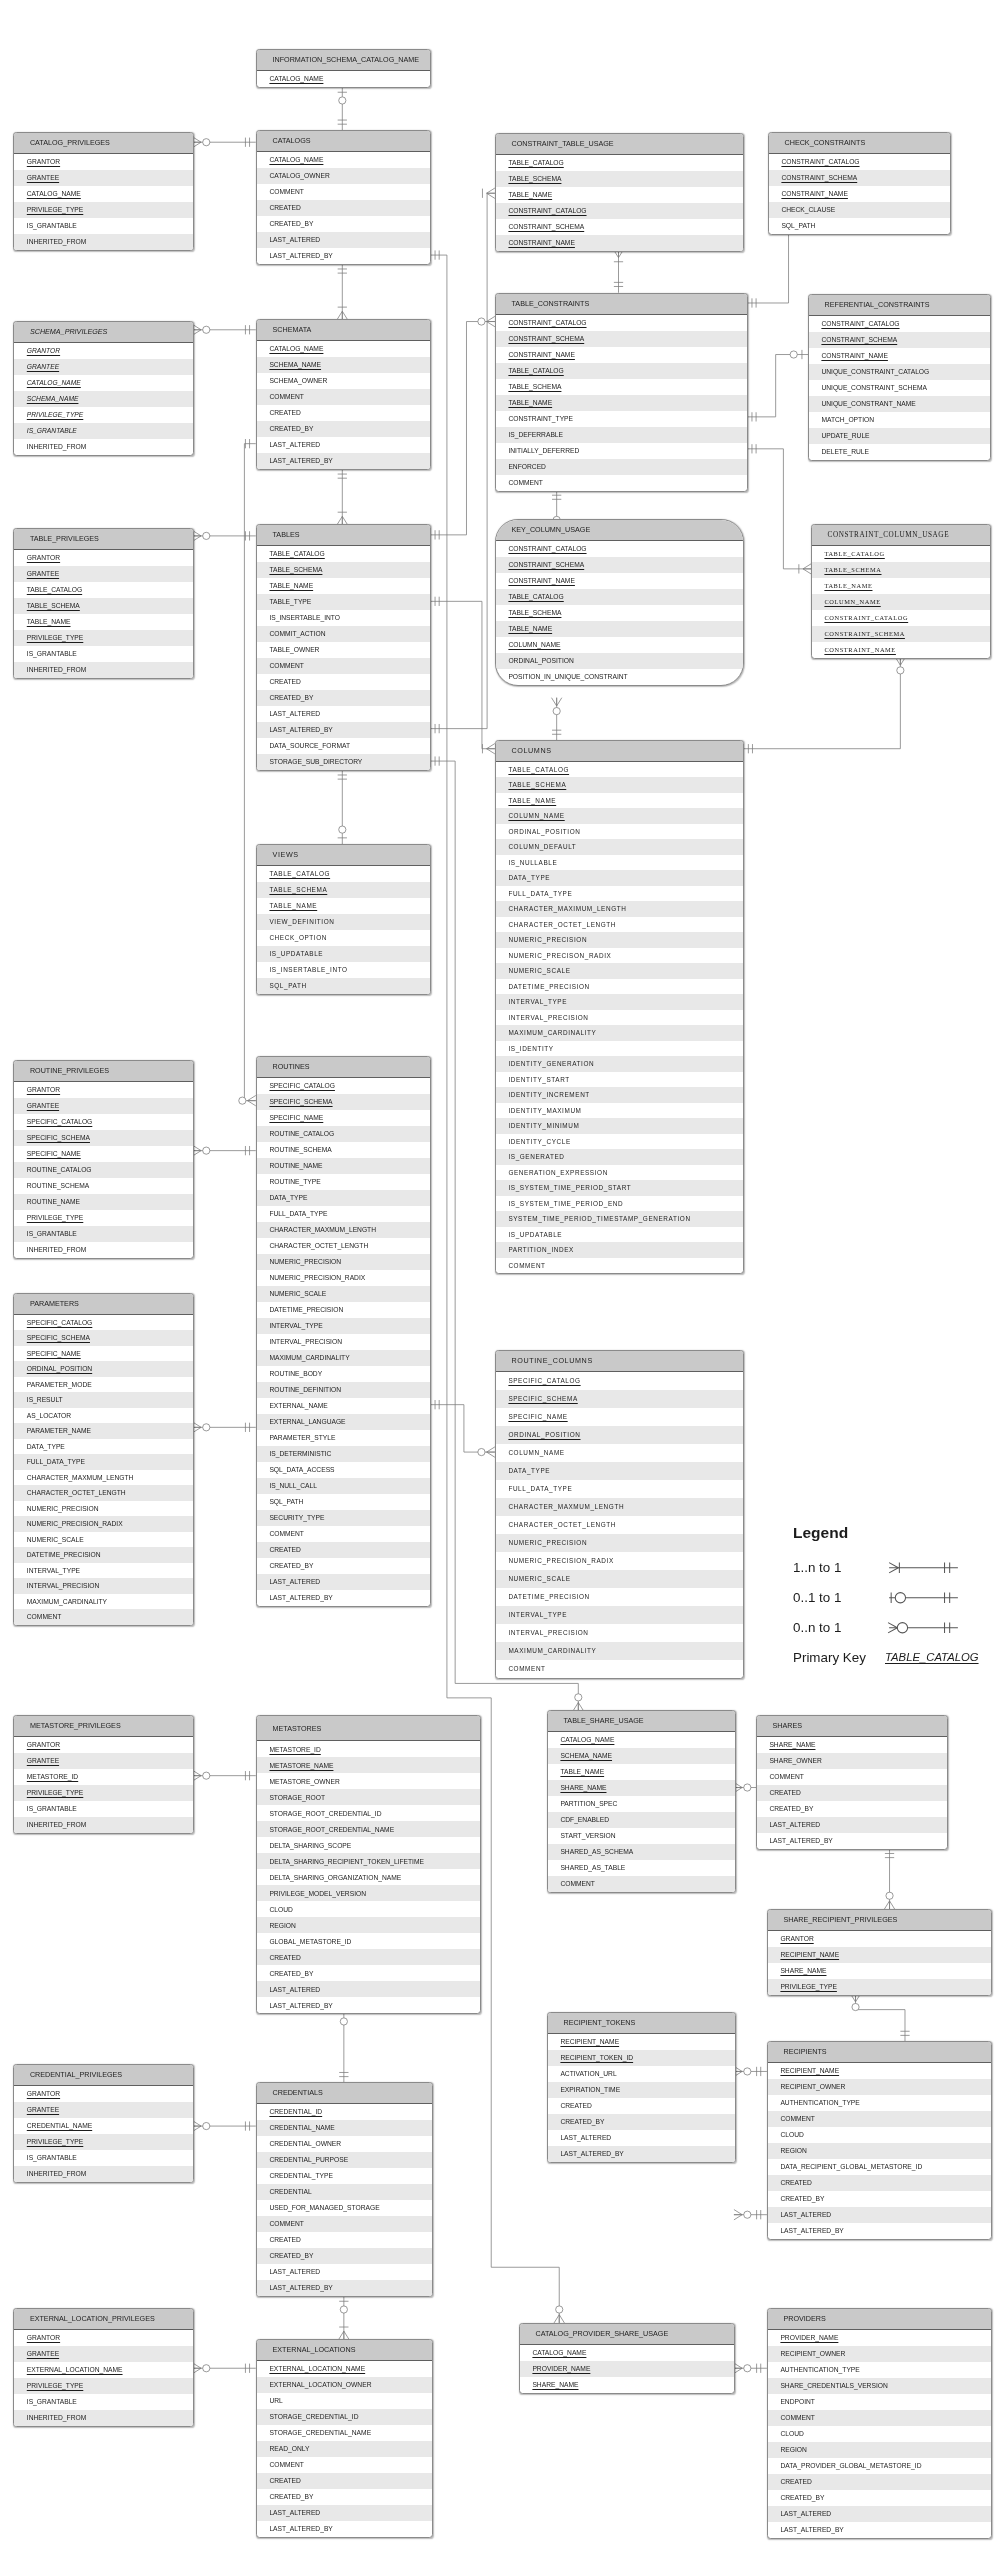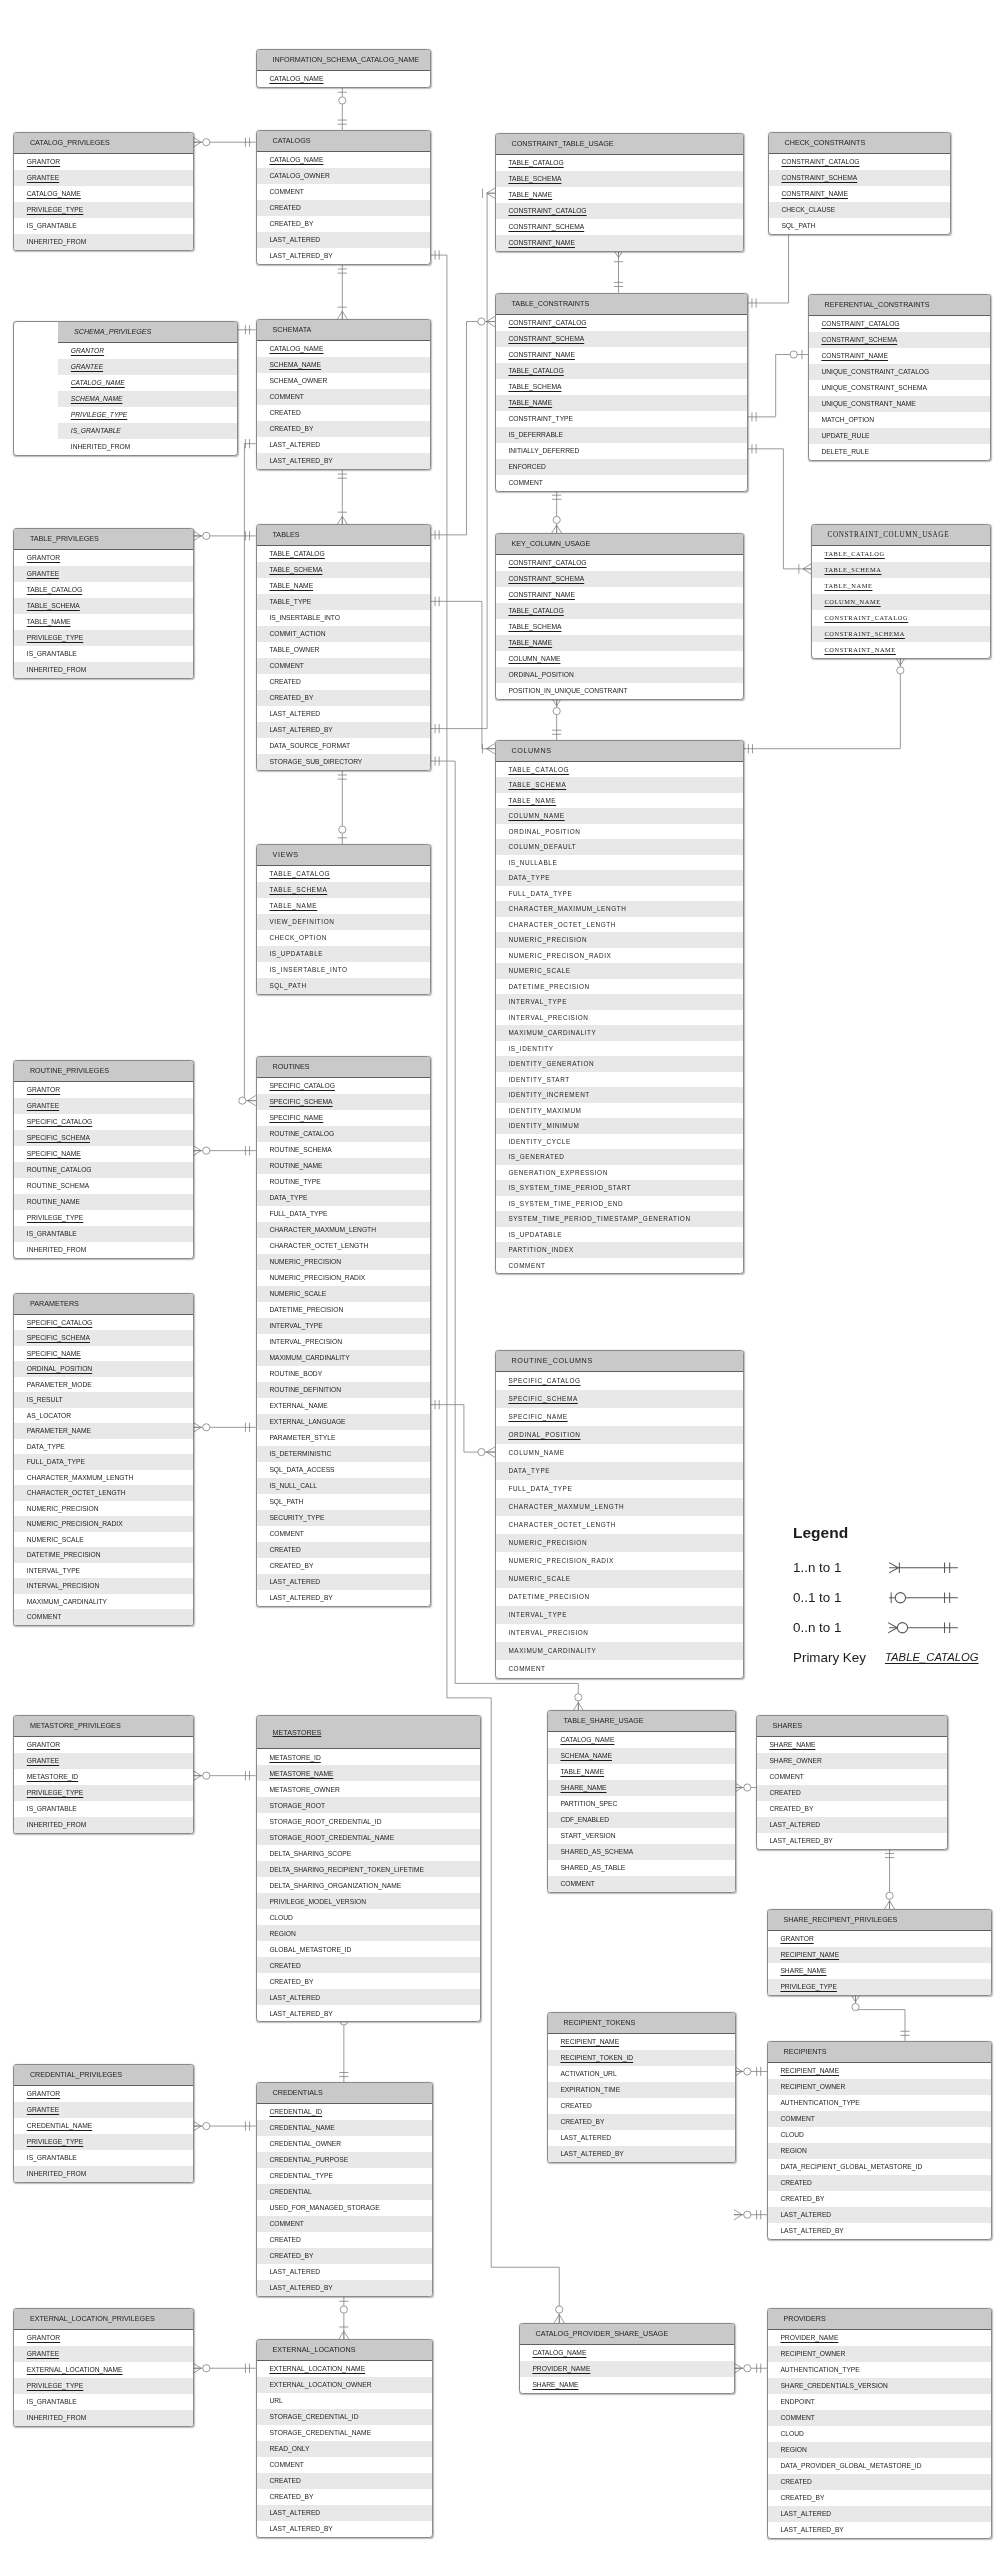--- a/index.html
+++ b/index.html
@@ -295,21 +295,21 @@
         <div class="tbl-r even pk" style="height: 16px;">CONSTRAINT_NAME</div>
       </div>
       <div class="tbl" style="left: 768px; top: 132px; width: 181px;">
         <div class="tbl-h" style="height: 20.6px;">CHECK_CONSTRAINTS</div>
         <div class="tbl-r pk" style="height: 16px;">CONSTRAINT_CATALOG</div>
         <div class="tbl-r even pk" style="height: 16px;">CONSTRAINT_SCHEMA</div>
         <div class="tbl-r pk" style="height: 16px;">CONSTRAINT_NAME</div>
         <div class="tbl-r even" style="height: 16px;">CHECK_CLAUSE</div>
         <div class="tbl-r" style="height: 16px;">SQL_PATH</div>
       </div>
-      <div class="tbl italic" style="left: 13.4px; top: 321px; width: 179px; padding-left: 44px;">
+      <div class="tbl italic" style="left: 13.4px; top: 321px; width: 179px;">
         <div class="tbl-h" style="height: 20.6px;">SCHEMA_PRIVILEGES</div>
         <div class="tbl-r pk" style="height: 16px;">GRANTOR</div>
         <div class="tbl-r even pk" style="height: 16px;">GRANTEE</div>
         <div class="tbl-r pk" style="height: 16px;">CATALOG_NAME</div>
         <div class="tbl-r even pk" style="height: 16px;">SCHEMA_NAME</div>
         <div class="tbl-r pk" style="height: 16px;">PRIVILEGE_TYPE</div>
         <div class="tbl-r even" style="height: 16px;">IS_GRANTABLE</div>
         <div class="tbl-r upright" style="height: 16px;">INHERITED_FROM</div>
       </div>
       <div class="tbl" style="left: 256px; top: 319px; width: 173px;">
@@ -370,21 +370,21 @@
         <div class="tbl-h" style="height: 20.6px;">TABLE_PRIVILEGES</div>
         <div class="tbl-r pk" style="height: 16px;">GRANTOR</div>
         <div class="tbl-r even pk" style="height: 16px;">GRANTEE</div>
         <div class="tbl-r pk" style="height: 16px;">TABLE_CATALOG</div>
         <div class="tbl-r even pk" style="height: 16px;">TABLE_SCHEMA</div>
         <div class="tbl-r pk" style="height: 16px;">TABLE_NAME</div>
         <div class="tbl-r even pk" style="height: 16px;">PRIVILEGE_TYPE</div>
         <div class="tbl-r" style="height: 16px;">IS_GRANTABLE</div>
         <div class="tbl-r even" style="height: 16px;">INHERITED_FROM</div>
       </div>
-      <div class="tbl" style="left: 495px; top: 533px; width: 247px;">
+      <div class="tbl" style="left: 495px; top: 519px; width: 247px; border-radius: 23px;">
         <div class="tbl-h" style="height: 20.6px;">KEY_COLUMN_USAGE</div>
         <div class="tbl-r pk" style="height: 16px;">CONSTRAINT_CATALOG</div>
         <div class="tbl-r even pk" style="height: 16px;">CONSTRAINT_SCHEMA</div>
         <div class="tbl-r pk" style="height: 16px;">CONSTRAINT_NAME</div>
         <div class="tbl-r even pk" style="height: 16px;">TABLE_CATALOG</div>
         <div class="tbl-r pk" style="height: 16px;">TABLE_SCHEMA</div>
         <div class="tbl-r even pk" style="height: 16px;">TABLE_NAME</div>
         <div class="tbl-r pk" style="height: 16px;">COLUMN_NAME</div>
         <div class="tbl-r even" style="height: 16px;">ORDINAL_POSITION</div>
         <div class="tbl-r" style="height: 16px;">POSITION_IN_UNIQUE_CONSTRAINT</div>
@@ -542,21 +542,21 @@
       <div class="tbl" style="left: 13.4px; top: 1715px; width: 179px;">
         <div class="tbl-h" style="height: 20.6px;">METASTORE_PRIVILEGES</div>
         <div class="tbl-r pk" style="height: 16px;">GRANTOR</div>
         <div class="tbl-r even pk" style="height: 16px;">GRANTEE</div>
         <div class="tbl-r pk" style="height: 16px;">METASTORE_ID</div>
         <div class="tbl-r even pk" style="height: 16px;">PRIVILEGE_TYPE</div>
         <div class="tbl-r" style="height: 16px;">IS_GRANTABLE</div>
         <div class="tbl-r even" style="height: 16px;">INHERITED_FROM</div>
       </div>
       <div class="tbl" style="left: 256px; top: 1715px; width: 223px;">
-        <div class="tbl-h" style="height: 33px; text-decoration: underline;">METASTORES</div>
+        <div class="tbl-h" style="height: 25px;">METASTORES</div>
         <div class="tbl-r pk" style="height: 16px;">METASTORE_ID</div>
         <div class="tbl-r even pk" style="height: 16px;">METASTORE_NAME</div>
         <div class="tbl-r" style="height: 16px;">METASTORE_OWNER</div>
         <div class="tbl-r even" style="height: 16px;">STORAGE_ROOT</div>
         <div class="tbl-r" style="height: 16px;">STORAGE_ROOT_CREDENTIAL_ID</div>
         <div class="tbl-r even" style="height: 16px;">STORAGE_ROOT_CREDENTIAL_NAME</div>
         <div class="tbl-r" style="height: 16px;">DELTA_SHARING_SCOPE</div>
         <div class="tbl-r even" style="height: 16px;">DELTA_SHARING_RECIPIENT_TOKEN_LIFETIME</div>
         <div class="tbl-r" style="height: 16px;">DELTA_SHARING_ORGANIZATION_NAME</div>
         <div class="tbl-r even" style="height: 16px;">PRIVILEGE_MODEL_VERSION</div>

